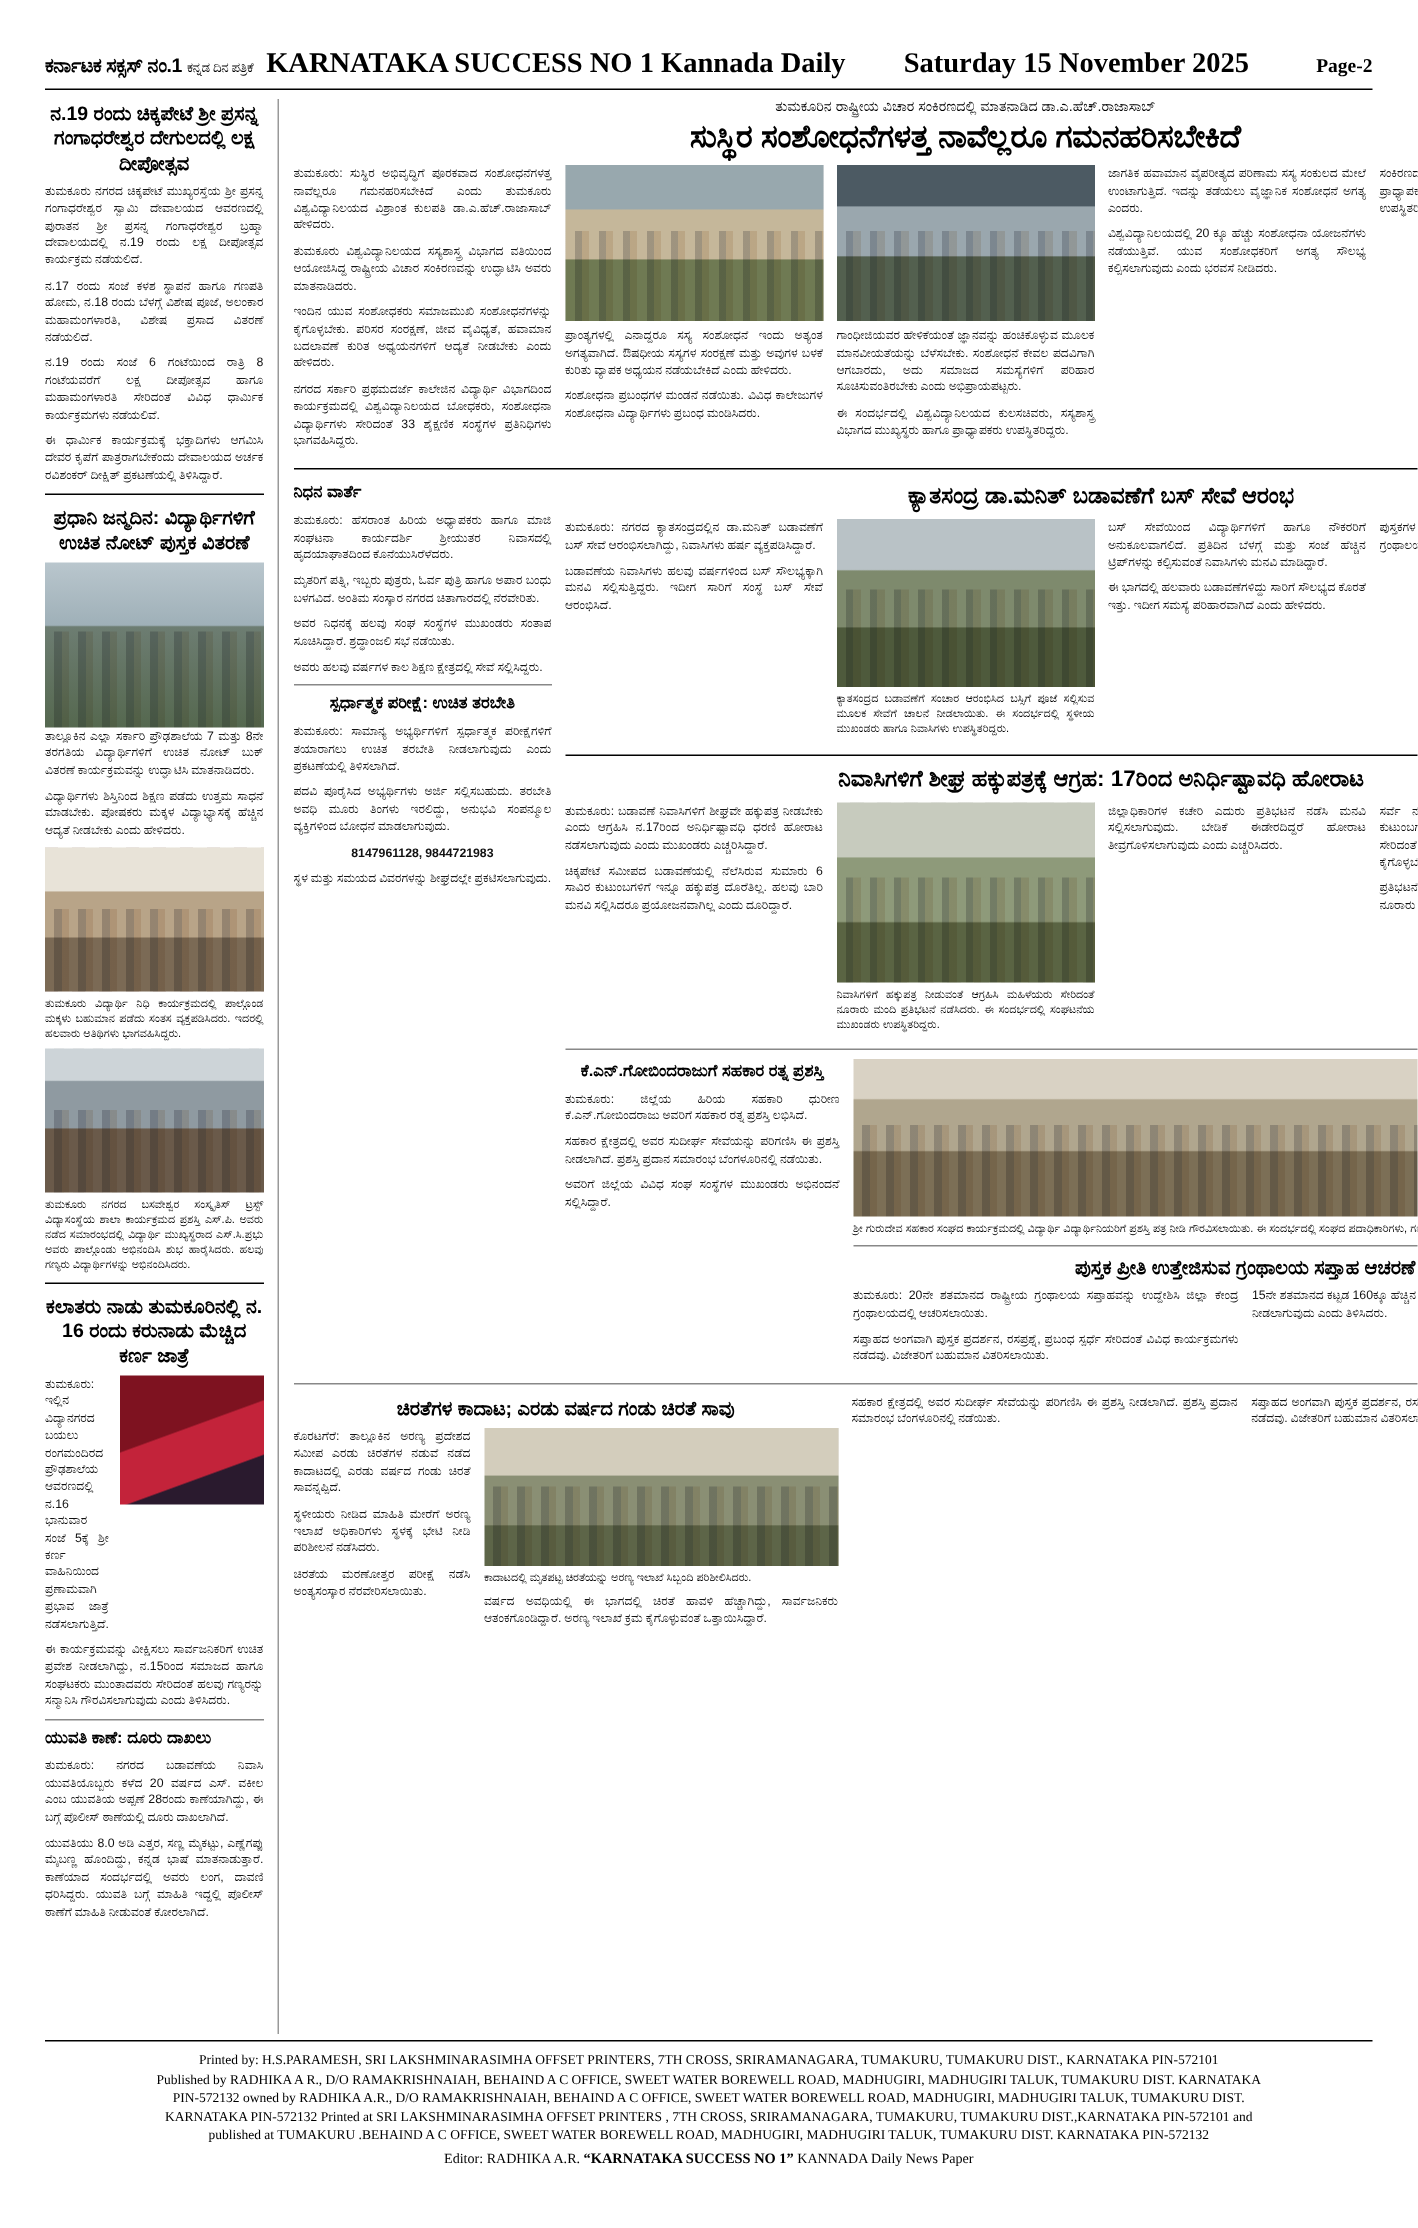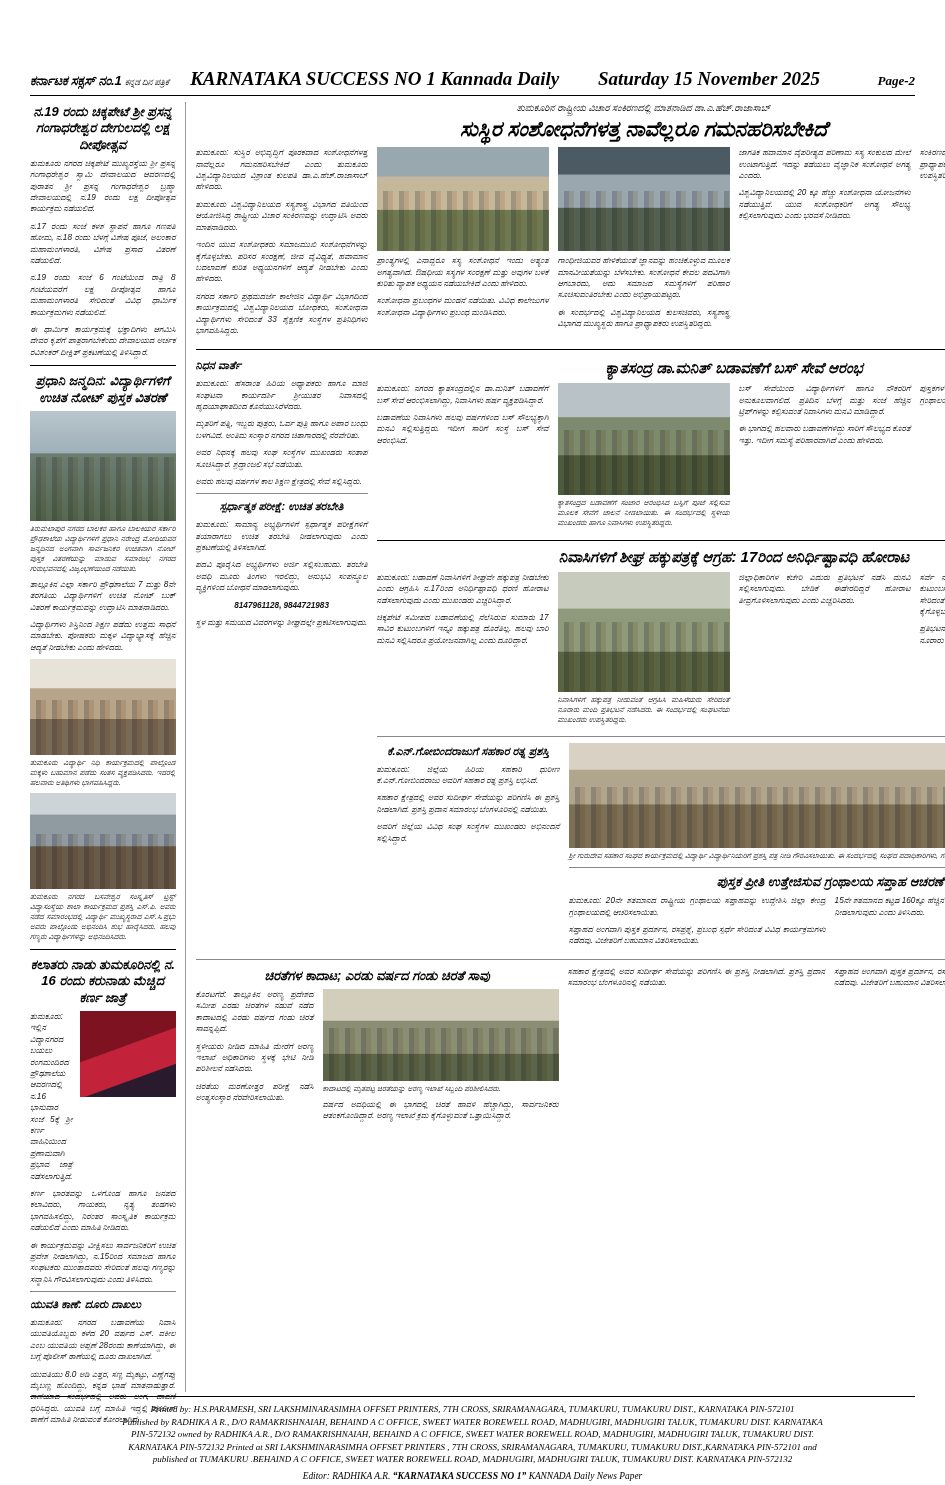--- a/index.html
+++ b/index.html
@@ -8,23 +8,22 @@
     width: 945px;
     height: 1485px;
     background: #ffffff;
     font-family: "Liberation Serif", serif;
     color: #000;
     overflow: hidden;
   }
   .page {
     width: 945px;
     height: 1485px;
-    padding: 68px 30px 10px 30px;
+    padding: 32px 30px 10px 30px;
     position: relative;
-    font-style: italic;
   }
   
   .masthead {
     display: flex;
     align-items: baseline;
     border-bottom: 1.6px solid #000;
     padding-bottom: 5px;
     margin-bottom: 6px;
   }
   .mast-left { font-family: "Liberation Sans", sans-serif; font-weight: bold; font-size: 13px; letter-spacing: -0.3px; white-space: nowrap; }
@@ -164,38 +163,36 @@
       <div class="hl hl-md">ನ.19 ರಂದು ಚಿಕ್ಕಪೇಟೆ ಶ್ರೀ ಪ್ರಸನ್ನ ಗಂಗಾಧರೇಶ್ವರ ದೇಗುಲದಲ್ಲಿ ಲಕ್ಷ ದೀಪೋತ್ಸವ</div>
       <p class="body-text">ತುಮಕೂರು ನಗರದ ಚಿಕ್ಕಪೇಟೆ ಮುಖ್ಯರಸ್ತೆಯ ಶ್ರೀ ಪ್ರಸನ್ನ ಗಂಗಾಧರೇಶ್ವರ ಸ್ವಾಮಿ ದೇವಾಲಯದ ಆವರಣದಲ್ಲಿ ಪುರಾತನ ಶ್ರೀ ಪ್ರಸನ್ನ ಗಂಗಾಧರೇಶ್ವರ ಬ್ರಹ್ಮಾ ದೇವಾಲಯದಲ್ಲಿ ನ.19 ರಂದು ಲಕ್ಷ ದೀಪೋತ್ಸವ ಕಾರ್ಯಕ್ರಮ ನಡೆಯಲಿದೆ.</p>
       <p class="body-text">ನ.17 ರಂದು ಸಂಜೆ ಕಳಶ ಸ್ಥಾಪನೆ ಹಾಗೂ ಗಣಪತಿ ಹೋಮ, ನ.18 ರಂದು ಬೆಳಗ್ಗೆ ವಿಶೇಷ ಪೂಜೆ, ಅಲಂಕಾರ ಮಹಾಮಂಗಳಾರತಿ, ವಿಶೇಷ ಪ್ರಸಾದ ವಿತರಣೆ ನಡೆಯಲಿದೆ.</p>
       <p class="body-text">ನ.19 ರಂದು ಸಂಜೆ 6 ಗಂಟೆಯಿಂದ ರಾತ್ರಿ 8 ಗಂಟೆಯವರೆಗೆ ಲಕ್ಷ ದೀಪೋತ್ಸವ ಹಾಗೂ ಮಹಾಮಂಗಳಾರತಿ ಸೇರಿದಂತೆ ವಿವಿಧ ಧಾರ್ಮಿಕ ಕಾರ್ಯಕ್ರಮಗಳು ನಡೆಯಲಿವೆ.</p>
       <p class="body-text">ಈ ಧಾರ್ಮಿಕ ಕಾರ್ಯಕ್ರಮಕ್ಕೆ ಭಕ್ತಾದಿಗಳು ಆಗಮಿಸಿ ದೇವರ ಕೃಪೆಗೆ ಪಾತ್ರರಾಗಬೇಕೆಂದು ದೇವಾಲಯದ ಅರ್ಚಕ ರವಿಶಂಕರ್ ದೀಕ್ಷಿತ್ ಪ್ರಕಟಣೆಯಲ್ಲಿ ತಿಳಿಸಿದ್ದಾರೆ.</p>
 
       <div class="rule-thick"></div>
 
       <div class="hl hl-md">ಪ್ರಧಾನಿ ಜನ್ಮದಿನ: ವಿದ್ಯಾರ್ಥಿಗಳಿಗೆ ಉಚಿತ ನೋಟ್ ಪುಸ್ತಕ ವಿತರಣೆ</div>
       <div class="photo ph-a photo-people" style="height:110px"></div>
-      <div class="cap">ತಿರುಮಲಾಪುರ ನಗರದ ಬಾಲಕರ ಹಾಗೂ ಬಾಲಕಿಯರ ಸರ್ಕಾರಿ ಪ್ರೌಢಶಾಲೆಯ ವಿದ್ಯಾರ್ಥಿಗಳಿಗೆ ಪ್ರಧಾನಿ ನರೇಂದ್ರ ಮೋದಿಯವರ ಜನ್ಮದಿನದ ಅಂಗವಾಗಿ ಸಾರ್ವಜನಿಕರ ಉಚಿತವಾಗಿ ನೋಟ್ ಪುಸ್ತಕ ವಿತರಣೆಯನ್ನು ಮಾಡುವ ಸಮಾರಂಭ ನಗರದ ಗುರುಭವನದಲ್ಲಿ ವಿಜೃಂಭಣೆಯಿಂದ ನಡೆಯಿತು.</div>
       <p class="body-text">ತಾಲ್ಲೂಕಿನ ಎಲ್ಲಾ ಸರ್ಕಾರಿ ಪ್ರೌಢಶಾಲೆಯ 7 ಮತ್ತು 8ನೇ ತರಗತಿಯ ವಿದ್ಯಾರ್ಥಿಗಳಿಗೆ ಉಚಿತ ನೋಟ್ ಬುಕ್ ವಿತರಣೆ ಕಾರ್ಯಕ್ರಮವನ್ನು ಉದ್ಘಾಟಿಸಿ ಮಾತನಾಡಿದರು.</p>
       <p class="body-text">ವಿದ್ಯಾರ್ಥಿಗಳು ಶಿಸ್ತಿನಿಂದ ಶಿಕ್ಷಣ ಪಡೆದು ಉತ್ತಮ ಸಾಧನೆ ಮಾಡಬೇಕು. ಪೋಷಕರು ಮಕ್ಕಳ ವಿದ್ಯಾಭ್ಯಾಸಕ್ಕೆ ಹೆಚ್ಚಿನ ಆದ್ಯತೆ ನೀಡಬೇಕು ಎಂದು ಹೇಳಿದರು.</p>
       <div class="photo ph-c photo-people" style="height:96px"></div>
       <div class="cap">ತುಮಕೂರು ವಿದ್ಯಾರ್ಥಿ ನಿಧಿ ಕಾರ್ಯಕ್ರಮದಲ್ಲಿ ಪಾಲ್ಗೊಂಡ ಮಕ್ಕಳು ಬಹುಮಾನ ಪಡೆದು ಸಂತಸ ವ್ಯಕ್ತಪಡಿಸಿದರು. ಇದರಲ್ಲಿ ಹಲವಾರು ಅತಿಥಿಗಳು ಭಾಗವಹಿಸಿದ್ದರು.</div>
       <div class="photo ph-b photo-people" style="height:96px"></div>
       <div class="cap">ತುಮಕೂರು ನಗರದ ಬಸವೇಶ್ವರ ಸಂಸ್ಕೃತಿಸ್ ಟ್ರಸ್ಟ್ ವಿದ್ಯಾಸಂಸ್ಥೆಯ ಶಾಲಾ ಕಾರ್ಯಕ್ರಮದ ಪ್ರಶಸ್ತಿ ಎಸ್.ಪಿ. ಅವರು ನಡೆದ ಸಮಾರಂಭದಲ್ಲಿ ವಿದ್ಯಾರ್ಥಿ ಮುಖ್ಯಸ್ಥರಾದ ಎಸ್.ಸಿ.ಪ್ರಭು ಅವರು ಪಾಲ್ಗೊಂಡು ಅಭಿನಂದಿಸಿ ಶುಭ ಹಾರೈಸಿದರು. ಹಲವು ಗಣ್ಯರು ವಿದ್ಯಾರ್ಥಿಗಳನ್ನು ಅಭಿನಂದಿಸಿದರು.</div>
 
       <div class="rule-thick"></div>
 
       <div class="hl hl-md">ಕಲಾತರು ನಾಡು ತುಮಕೂರಿನಲ್ಲಿ ನ. 16 ರಂದು ಕರುನಾಡು ಮೆಚ್ಚಿದ ಕರ್ಣ ಜಾತ್ರೆ</div>
       <div style="display:flex; gap:7px; align-items:flex-start;">
         <div style="flex:1">
           <p class="body-text">ತುಮಕೂರು: ಇಲ್ಲಿನ ವಿದ್ಯಾನಗರದ ಬಯಲು ರಂಗಮಂದಿರದ ಪ್ರೌಢಶಾಲೆಯ ಆವರಣದಲ್ಲಿ ನ.16 ಭಾನುವಾರ ಸಂಜೆ 5ಕ್ಕೆ ಶ್ರೀ ಕರ್ಣ ವಾಹಿನಿಯಿಂದ ಪ್ರಣಾಮವಾಗಿ ಪ್ರಭಾವ ಜಾತ್ರೆ ನಡೆಸಲಾಗುತ್ತಿದೆ.</p>
         </div>
         <div class="photo ph-f" style="width:96px;height:86px;flex:none"></div>
       </div>
-      <p class="body-text">ಕರ್ಣ ಭಾರತವನ್ನು ಒಳಗೊಂಡ ಹಾಗೂ ಜನಪದ ಕಲಾವಿದರು, ಗಾಯಕರು, ನೃತ್ಯ ತಂಡಗಳು ಭಾಗವಹಿಸಲಿದ್ದು, ನಿರಂತರ ಸಾಂಸ್ಕೃತಿಕ ಕಾರ್ಯಕ್ರಮ ನಡೆಯಲಿದೆ ಎಂದು ಮಾಹಿತಿ ನೀಡಿದರು.</p>
       <p class="body-text">ಈ ಕಾರ್ಯಕ್ರಮವನ್ನು ವೀಕ್ಷಿಸಲು ಸಾರ್ವಜನಿಕರಿಗೆ ಉಚಿತ ಪ್ರವೇಶ ನೀಡಲಾಗಿದ್ದು, ನ.15ರಿಂದ ಸಮಾಜದ ಹಾಗೂ ಸಂಘಟಕರು ಮುಂತಾದವರು ಸೇರಿದಂತೆ ಹಲವು ಗಣ್ಯರನ್ನು ಸನ್ಮಾನಿಸಿ ಗೌರವಿಸಲಾಗುವುದು ಎಂದು ತಿಳಿಸಿದರು.</p>
 
       <div class="rule"></div>
 
       <div class="hl hl-sm" style="text-align:left">ಯುವತಿ ಕಾಣೆ: ದೂರು ದಾಖಲು</div>
       <p class="body-text">ತುಮಕೂರು: ನಗರದ ಬಡಾವಣೆಯ ನಿವಾಸಿ ಯುವತಿಯೊಬ್ಬರು ಕಳೆದ 20 ವರ್ಷದ ಎಸ್. ವಕೀಲ ಎಂಬ ಯುವತಿಯ ಅಪ್ಪಣೆ 28ರಂದು ಕಾಣೆಯಾಗಿದ್ದು, ಈ ಬಗ್ಗೆ ಪೊಲೀಸ್ ಠಾಣೆಯಲ್ಲಿ ದೂರು ದಾಖಲಾಗಿದೆ.</p>
       <p class="body-text">ಯುವತಿಯು 8.0 ಅಡಿ ಎತ್ತರ, ಸಣ್ಣ ಮೈಕಟ್ಟು, ಎಣ್ಣೆಗಪ್ಪು ಮೈಬಣ್ಣ ಹೊಂದಿದ್ದು, ಕನ್ನಡ ಭಾಷೆ ಮಾತನಾಡುತ್ತಾರೆ. ಕಾಣೆಯಾದ ಸಂದರ್ಭದಲ್ಲಿ ಅವರು ಲಂಗ, ದಾವಣಿ ಧರಿಸಿದ್ದರು. ಯುವತಿ ಬಗ್ಗೆ ಮಾಹಿತಿ ಇದ್ದಲ್ಲಿ ಪೊಲೀಸ್ ಠಾಣೆಗೆ ಮಾಹಿತಿ ನೀಡುವಂತೆ ಕೋರಲಾಗಿದೆ.</p>
     </div>
 
     <div class="col col-rest">
@@ -271,21 +268,21 @@
               <p class="body-text">ಪುಸ್ತಕಗಳ ಓದುವ ಹವ್ಯಾಸವನ್ನು ಮಕ್ಕಳಲ್ಲಿ ಬೆಳೆಸಬೇಕು. ಗ್ರಂಥಾಲಯಗಳು ಜ್ಞಾನದ ದೇಗುಲಗಳಾಗಿವೆ ಎಂದು ಹೇಳಿದರು.</p>
             </div>
           </div>
 
           <div class="rule-thick"></div>
 
           <div class="hl hl-lg">ನಿವಾಸಿಗಳಿಗೆ ಶೀಘ್ರ ಹಕ್ಕುಪತ್ರಕ್ಕೆ ಆಗ್ರಹ: 17ರಿಂದ ಅನಿರ್ಧಿಷ್ಟಾವಧಿ ಹೋರಾಟ</div>
           <div class="three" style="align-items:flex-start">
             <div class="cw">
               <p class="body-text">ತುಮಕೂರು: ಬಡಾವಣೆ ನಿವಾಸಿಗಳಿಗೆ ಶೀಘ್ರವೇ ಹಕ್ಕುಪತ್ರ ನೀಡಬೇಕು ಎಂದು ಆಗ್ರಹಿಸಿ ನ.17ರಿಂದ ಅನಿರ್ಧಿಷ್ಟಾವಧಿ ಧರಣಿ ಹೋರಾಟ ನಡೆಸಲಾಗುವುದು ಎಂದು ಮುಖಂಡರು ಎಚ್ಚರಿಸಿದ್ದಾರೆ.</p>
-              <p class="body-text">ಚಿಕ್ಕಪೇಟೆ ಸಮೀಪದ ಬಡಾವಣೆಯಲ್ಲಿ ನೆಲೆಸಿರುವ ಸುಮಾರು 17 ಸಾವಿರ ಕುಟುಂಬಗಳಿಗೆ ಇನ್ನೂ ಹಕ್ಕುಪತ್ರ ದೊರೆತಿಲ್ಲ. ಹಲವು ಬಾರಿ ಮನವಿ ಸಲ್ಲಿಸಿದರೂ ಪ್ರಯೋಜನವಾಗಿಲ್ಲ ಎಂದು ದೂರಿದ್ದಾರೆ.</p>
+              <p class="body-text">ಚಿಕ್ಕಪೇಟೆ ಸಮೀಪದ ಬಡಾವಣೆಯಲ್ಲಿ ನೆಲೆಸಿರುವ ಸುಮಾರು 6 ಸಾವಿರ ಕುಟುಂಬಗಳಿಗೆ ಇನ್ನೂ ಹಕ್ಕುಪತ್ರ ದೊರೆತಿಲ್ಲ. ಹಲವು ಬಾರಿ ಮನವಿ ಸಲ್ಲಿಸಿದರೂ ಪ್ರಯೋಜನವಾಗಿಲ್ಲ ಎಂದು ದೂರಿದ್ದಾರೆ.</p>
             </div>
             <div class="cw">
               <div class="photo ph-j photo-people" style="height:120px"></div>
               <div class="cap">ನಿವಾಸಿಗಳಿಗೆ ಹಕ್ಕುಪತ್ರ ನೀಡುವಂತೆ ಆಗ್ರಹಿಸಿ ಮಹಿಳೆಯರು ಸೇರಿದಂತೆ ನೂರಾರು ಮಂದಿ ಪ್ರತಿಭಟನೆ ನಡೆಸಿದರು. ಈ ಸಂದರ್ಭದಲ್ಲಿ ಸಂಘಟನೆಯ ಮುಖಂಡರು ಉಪಸ್ಥಿತರಿದ್ದರು.</div>
             </div>
             <div class="cw">
               <p class="body-text">ಜಿಲ್ಲಾಧಿಕಾರಿಗಳ ಕಚೇರಿ ಎದುರು ಪ್ರತಿಭಟನೆ ನಡೆಸಿ ಮನವಿ ಸಲ್ಲಿಸಲಾಗುವುದು. ಬೇಡಿಕೆ ಈಡೇರದಿದ್ದರೆ ಹೋರಾಟ ತೀವ್ರಗೊಳಿಸಲಾಗುವುದು ಎಂದು ಎಚ್ಚರಿಸಿದರು.</p>
             </div>
             <div class="cw">
               <p class="body-text">ಸರ್ವೆ ನಂಬರ್ 8/1,8/2,8/3 ರ ಪ್ರದೇಶದಲ್ಲಿ ನೆಲೆಸಿರುವ ಕುಟುಂಬಗಳಿಗೆ ಹಕ್ಕುಪತ್ರ ನೀಡಬೇಕು. ಸರ್ವೆ ನಂಬರ್ 43 ರಲ್ಲಿ ಸೇರಿದಂತೆ ಒಟ್ಟು 43 ರ ಕಂದಾಯ ಭೂಮಿ ಸಂಬಂಧ ಕ್ರಮ ಕೈಗೊಳ್ಳಬೇಕು ಎಂದು ಒತ್ತಾಯಿಸಿದರು.</p>

